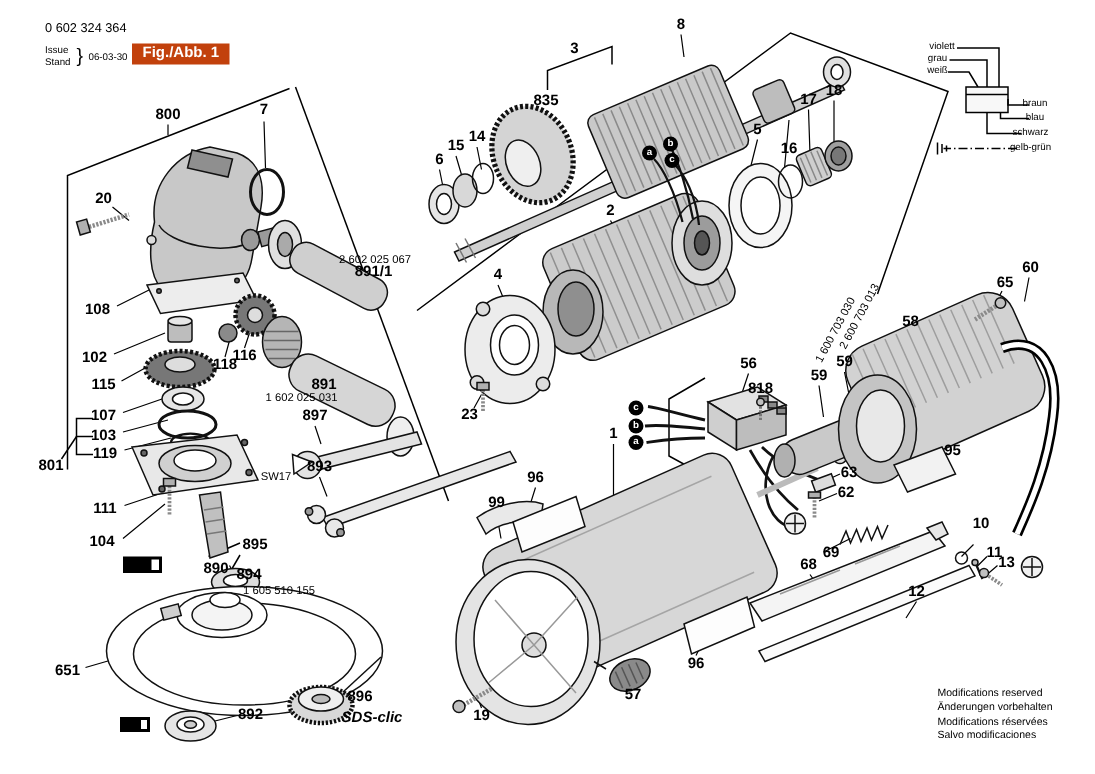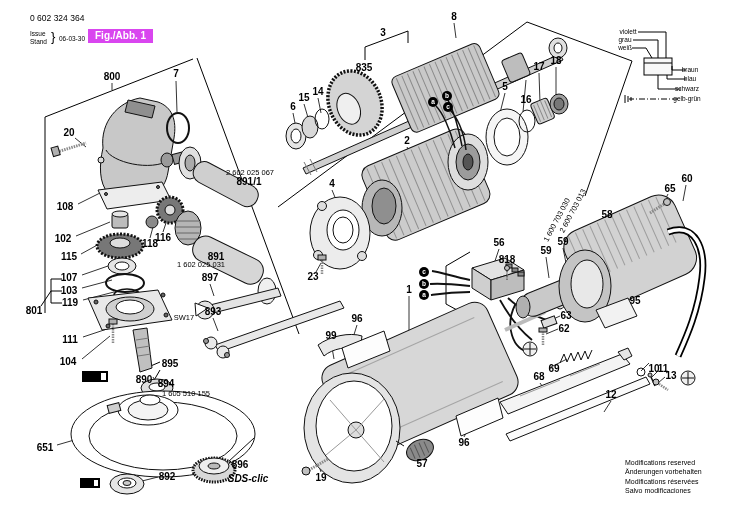--- a/index.html
+++ b/index.html
@@ -11,21 +11,21 @@
        transform:translate(-50%,-50%);}
   .ann.s{font-weight:normal;font-size:7.5px;}
   .ann.t{font-weight:normal;font-size:6.5px;}
   .ann.sds{font-style:italic;font-size:10px;}
   .ann.cl{width:10px;height:10px;background:#000;color:#fff;border-radius:50%;
           font-size:6.5px;display:flex;align-items:center;justify-content:center;}
   .doc-number{position:absolute;left:30px;top:13px;font-size:8.5px;}
   .issue-block{position:absolute;left:30px;top:30px;font-size:6.5px;line-height:1.25;}
   .brace{position:absolute;left:51px;top:29px;font-size:13px;font-weight:normal;}
   .doc-date{position:absolute;left:59px;top:35px;font-size:6.5px;}
-  .fig-label{position:absolute;left:88px;top:29px;background:#d946ef;color:#fff;
+  .fig-label{position:absolute;left:88px;top:29px;background:#c2410c;color:#fff;
              font-weight:bold;font-size:10px;padding:1px 7px 2px 7px;}
   .mods{position:absolute;left:625px;top:458px;font-size:7px;line-height:1.33;}
 </style>
 </head>
 <body>
 
 <div class="stage">
 
   <svg width="730" height="516" viewBox="0 0 730 516">
 
@@ -328,21 +328,21 @@
       <span class="ann" style="left: 331px; top: 336px;">99</span>
       <span class="ann" style="left: 357px; top: 319px;">96</span>
       <span class="ann" style="left: 464px; top: 443px;">96</span>
       <span class="ann" style="left: 422px; top: 464px;">57</span>
       <span class="ann" style="left: 321px; top: 478px;">19</span>
       <span class="ann" style="left: 566px; top: 316px;">63</span>
       <span class="ann" style="left: 564px; top: 329px;">62</span>
       <span class="ann" style="left: 554px; top: 369px;">69</span>
       <span class="ann" style="left: 539px; top: 377px;">68</span>
       <span class="ann" style="left: 611px; top: 395px;">12</span>
-      <span class="ann" style="left: 654px; top: 369px; text-align: right;">10</span>
+      <span class="ann" style="left: 654px; top: 350px; text-align: right;">10</span>
       <span class="ann" style="left: 663px; top: 369px;">11</span>
       <span class="ann" style="left: 671px; top: 376px; text-align: right;">13</span>
       <span class="ann cl" style="left: 433px; top: 102px;">a</span>
       <span class="ann cl" style="left: 447px; top: 96px;">b</span>
       <span class="ann cl" style="left: 448px; top: 107px;">c</span>
       <span class="ann cl" style="left: 424px; top: 272px;">c</span>
       <span class="ann cl" style="left: 424px; top: 284px;">b</span>
       <span class="ann cl" style="left: 424px; top: 295px;">a</span>
       <span class="ann t" style="left: 628px; top: 32px;">violett</span>
       <span class="ann t" style="left: 625px; top: 40px;">grau</span>

